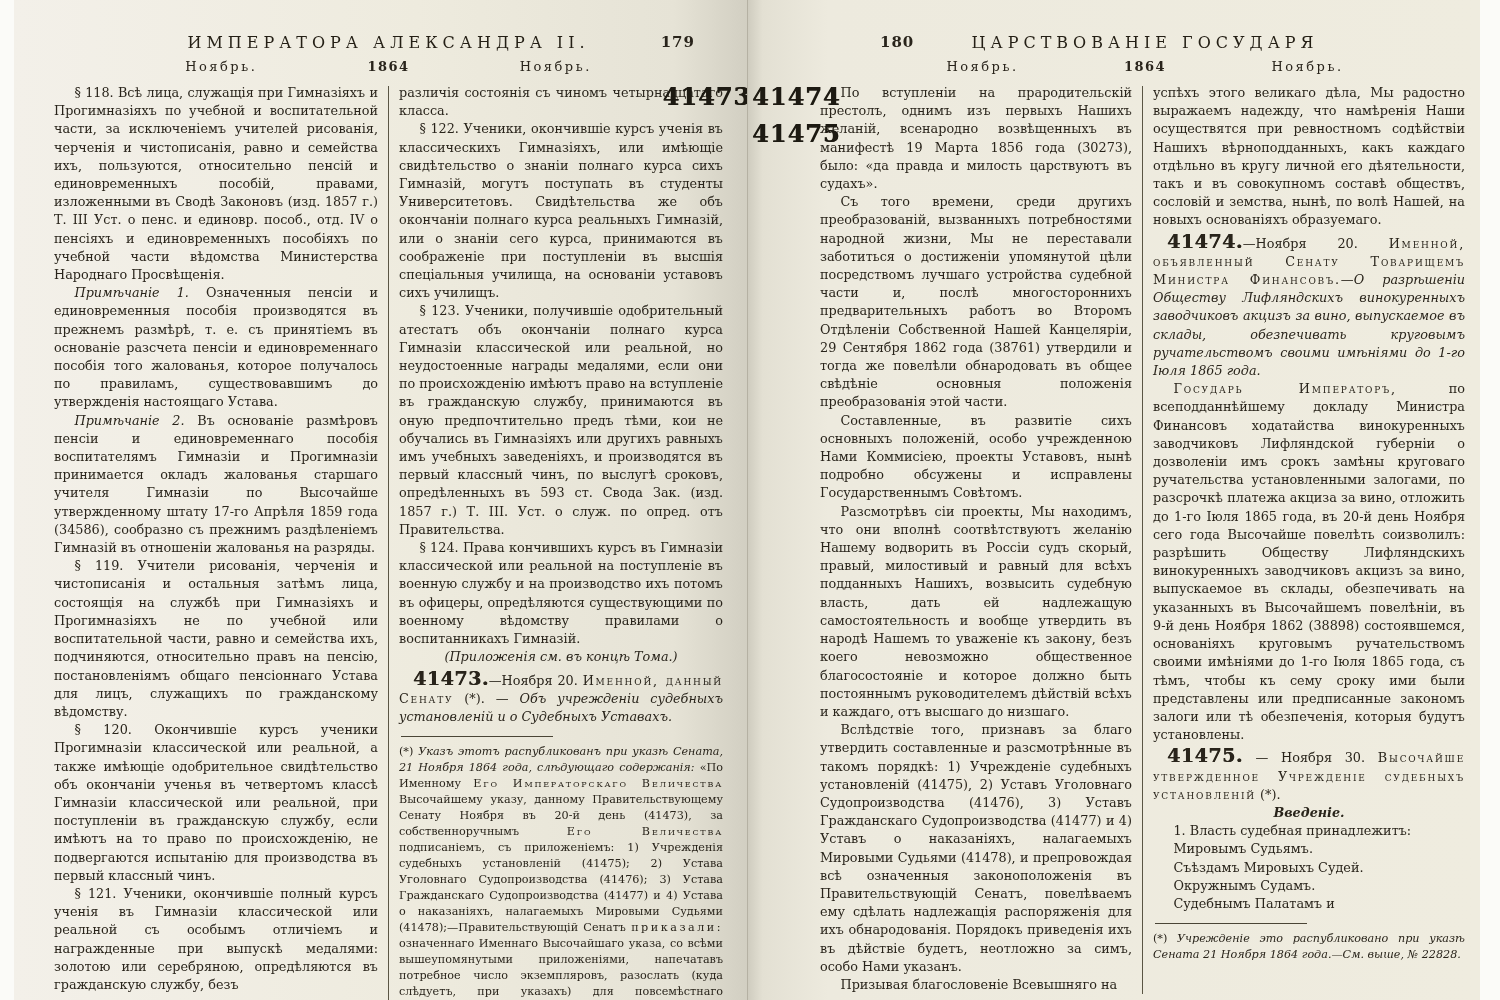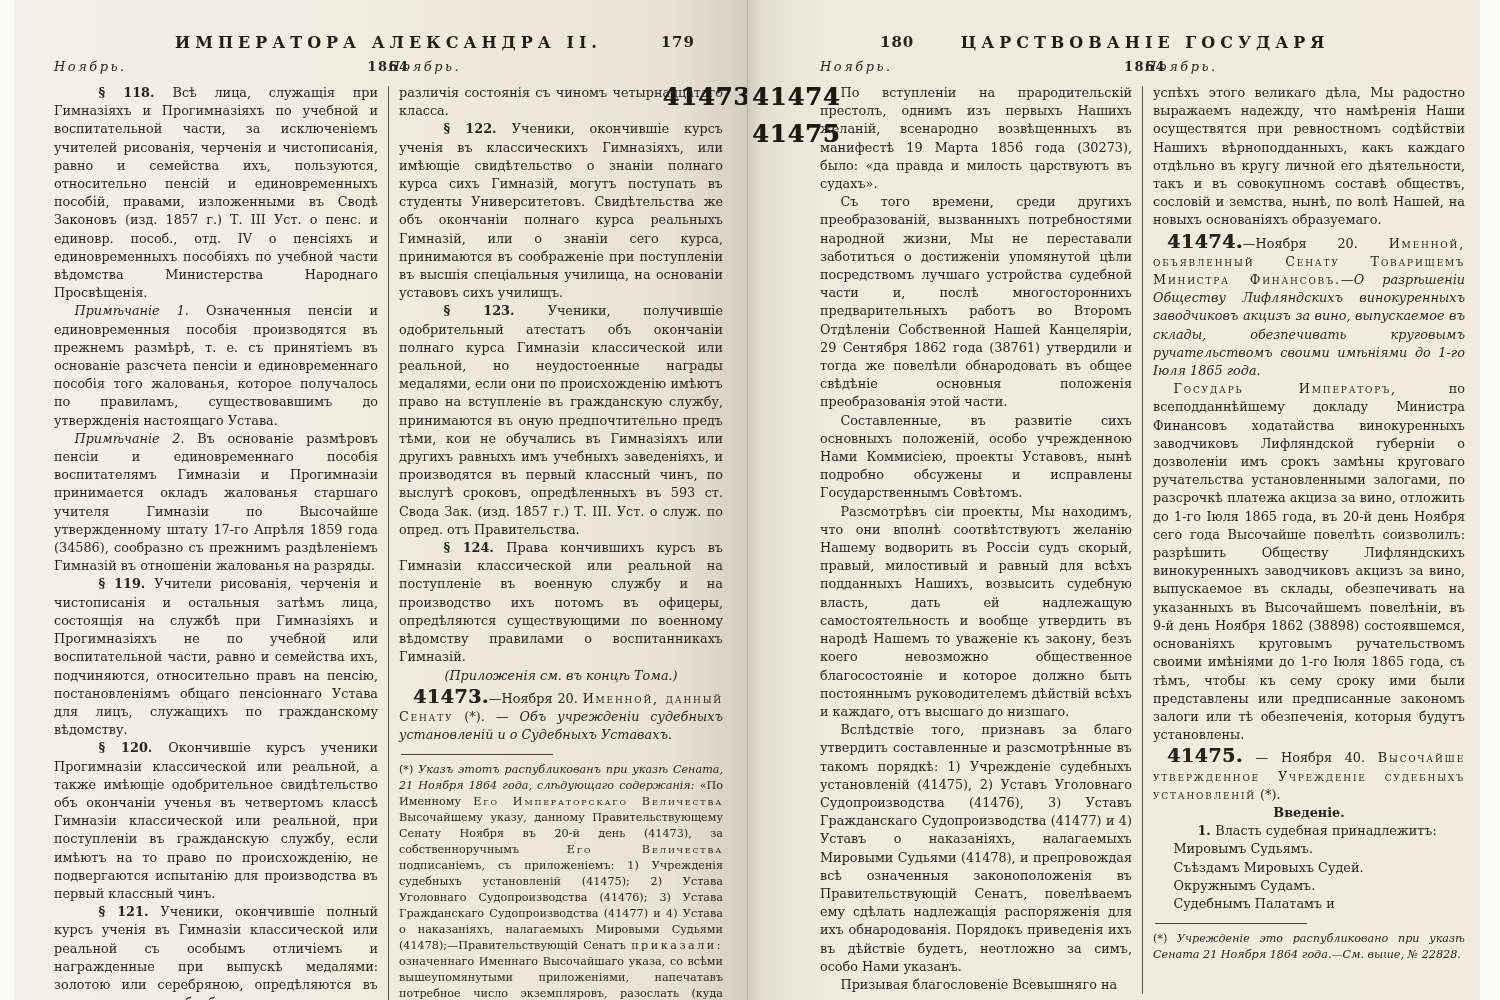--- a/index.html
+++ b/index.html
@@ -7,40 +7,40 @@
          font-family:"DejaVu Serif","Liberation Serif",serif;color:#29241b;}
   .page{position:absolute;top:0;height:1000px;overflow:hidden;}
   .page-left{left:14px;width:733px;
     background:linear-gradient(90deg,#f3f0e9 0%,#eeebde 55%,#e6e3d6 90%,#d2cfc2 100%);}
   .page-right{left:747px;width:732px;border-left:1px solid #b5b1a3;
     background:linear-gradient(90deg,#cfccbf 0%,#e3e0d3 2%,#edeade 11%,#efecdf 100%);}
   .textblock{position:relative;}
   .page-left .textblock{padding:0 24px 0 40px;}
   .page-right .textblock{padding:0 10px 0 72px;}
   .header{position:relative;text-align:center;padding-top:33px;height:21px;}
-  .running-title{font-size:16px;font-weight:bold;letter-spacing:5px;color:#241f15;}
+  .running-title{font-size:16px;font-weight:normal;letter-spacing:5px;color:#241f15;}
   .pgnum{position:absolute;top:33px;font-size:15px;font-weight:bold;letter-spacing:1px;}
   .page-left .pgnum{right:28px;}
   .page-right .pgnum{left:60px;}
   .months{position:relative;display:flex;margin-top:5px;height:20px;}
-  .months .m{flex:1;text-align:left;font-style:italic;font-size:13px;letter-spacing:2.5px;}
+  .months .m{flex:1;text-align:center;font-size:13px;letter-spacing:2.5px;}
   .months .year{position:absolute;left:0;right:0;top:0;text-align:center;
     font-size:13px;font-weight:bold;letter-spacing:1.5px;font-style:normal;}
   .cols{display:flex;margin-top:5px;}
   .page-left .col{width:325px;}
   .page-right .col{width:312px;}
   .divider{width:1px;background:#5a5544;margin:2px 10px 0 10px;}
   .col p{margin:0;font-size:12.8px;line-height:18.2px;text-align:justify;}
   .para{text-indent:1.6em;}
   .cont{text-indent:0;}
   .item{text-indent:1.6em;text-align:center;}
   .centeri{text-align:center !important;font-style:italic;text-indent:0;}
-  .centerbi{text-align:center !important;font-weight:bold;text-indent:0;}
+  .centerbi{text-align:center !important;font-style:italic;font-weight:bold;text-indent:0;}
   .act{text-indent:1.1em;margin-top:2px !important;}
-  .b{font-weight:bold;margin-left:24px;}
+  .b{font-weight:normal;}
   .i{font-style:italic;}
   .sc{font-variant:small-caps;letter-spacing:1.8px;}
   .sp{letter-spacing:2.5px;}
   .num{font-weight:bold;font-size:19px;line-height:1;letter-spacing:0.5px;
        text-shadow:0.5px 0 currentColor;}
   .fnrule{width:152px;border-top:1px solid #4a4536;margin:10px 0 7px 2px;height:0;}
   .fnblock p{font-size:11.2px;line-height:16px;}
   .margin-num{position:absolute;font-weight:bold;font-size:24px;letter-spacing:1px;
       color:#1d1a12;text-shadow:0.6px 0 currentColor;white-space:nowrap;}
   .page-left .margin-num{top:82px;right:-4px;}
@@ -111,21 +111,21 @@
             <p class="para"><span>Разсмотрѣвъ сіи проекты, Мы находимъ, что они вполнѣ соотвѣтствуютъ желанію Нашему водворить въ Россіи судъ скорый, правый, милостивый и равный для всѣхъ подданныхъ Нашихъ, возвысить судебную власть, дать ей надлежащую самостоятельность и вообще утвердить въ народѣ Нашемъ то уваженіе къ закону, безъ коего невозможно общественное благосостояніе и которое должно быть постояннымъ руководителемъ дѣйствій всѣхъ и каждаго, отъ высшаго до низшаго.</span></p>
             <p class="para"><span>Вслѣдствіе того, признавъ за благо утвердить составленные и разсмотрѣнные въ такомъ порядкѣ: 1) Учрежденіе судебныхъ установленій (41475), 2) Уставъ Уголовнаго Судопроизводства (41476), 3) Уставъ Гражданскаго Судопроизводства (41477) и 4) Уставъ о наказаніяхъ, налагаемыхъ Мировыми Судьями (41478), и препровождая всѣ означенныя законоположенія въ Правительствующій Сенатъ, повелѣваемъ ему сдѣлать надлежащія распоряженія для ихъ обнародованія. Порядокъ приведенія ихъ въ дѣйствіе будетъ, неотложно за симъ, особо Нами указанъ.</span></p>
             <p class="para"><span>Призывая благословеніе Всевышняго на</span></p>
           </div>
         <div class="divider"></div>
         <div class="col">
           <div>
               <p class="cont"><span>успѣхъ этого великаго дѣла, Мы радостно выражаемъ надежду, что намѣренія Наши осуществятся при ревностномъ содѣйствіи Нашихъ вѣрноподданныхъ, какъ каждаго отдѣльно въ кругу личной его дѣятельности, такъ и въ совокупномъ составѣ обществъ, сословій и земства, нынѣ, по волѣ Нашей, на новыхъ основаніяхъ образуемаго.</span></p>
               <p class="act"><span class="num">41474.</span><span>—Ноября 20. </span><span class="sc">Именной, объявленный Сенату Товарищемъ Министра Финансовъ.</span><span>—</span><span class="i">О разрѣшеніи Обществу Лифляндскихъ винокуренныхъ заводчиковъ акцизъ за вино, выпускаемое въ склады, обезпечивать круговымъ ручательствомъ своими имѣніями до 1-го Іюля 1865 года.</span></p>
               <p class="para"><span class="sc">Государь Императоръ</span><span>, по всеподданнѣйшему докладу Министра Финансовъ ходатайства винокуренныхъ заводчиковъ Лифляндской губерніи о дозволеніи имъ срокъ замѣны круговаго ручательства установленными залогами, по разсрочкѣ платежа акциза за вино, отложить до 1-го Іюля 1865 года, въ 20-й день Ноября сего года Высочайше повелѣть соизволилъ: разрѣшить Обществу Лифляндскихъ винокуренныхъ заводчиковъ акцизъ за вино, выпускаемое въ склады, обезпечивать на указанныхъ въ Высочайшемъ повелѣніи, въ 9-й день Ноября 1862 (38898) состоявшемся, основаніяхъ круговымъ ручательствомъ своими имѣніями до 1-го Іюля 1865 года, съ тѣмъ, чтобы къ сему сроку ими были представлены или предписанные закономъ залоги или тѣ обезпеченія, которыя будутъ установлены.</span></p>
-              <p class="act"><span class="num">41475.</span><span> — Ноября 40. </span><span class="sc">Высочайше утвержденное Учрежденіе судебныхъ установленій</span><span> (*).</span></p>
+              <p class="act"><span class="num">41475.</span><span> — Ноября 30. </span><span class="sc">Высочайше утвержденное Учрежденіе судебныхъ установленій</span><span> (*).</span></p>
               <p class="centerbi"><span>Введеніе.</span></p>
               <p class="para"><span class="b">1. </span><span>Власть судебная принадлежитъ:</span></p>
               <p class="item"><span>Мировымъ Судьямъ.</span></p>
               <p class="item"><span>Съѣздамъ Мировыхъ Судей.</span></p>
               <p class="item"><span>Окружнымъ Судамъ.</span></p>
               <p class="item"><span>Судебнымъ Палатамъ и</span></p>
             </div>
           <div class="fnrule"></div>
           <div class="fnblock">
               <p class="fn"><span>(*) </span><span class="i">Учрежденіе это распубликовано при указѣ Сената 21 Ноября 1864 года.—См. выше, № 22828.</span></p>

